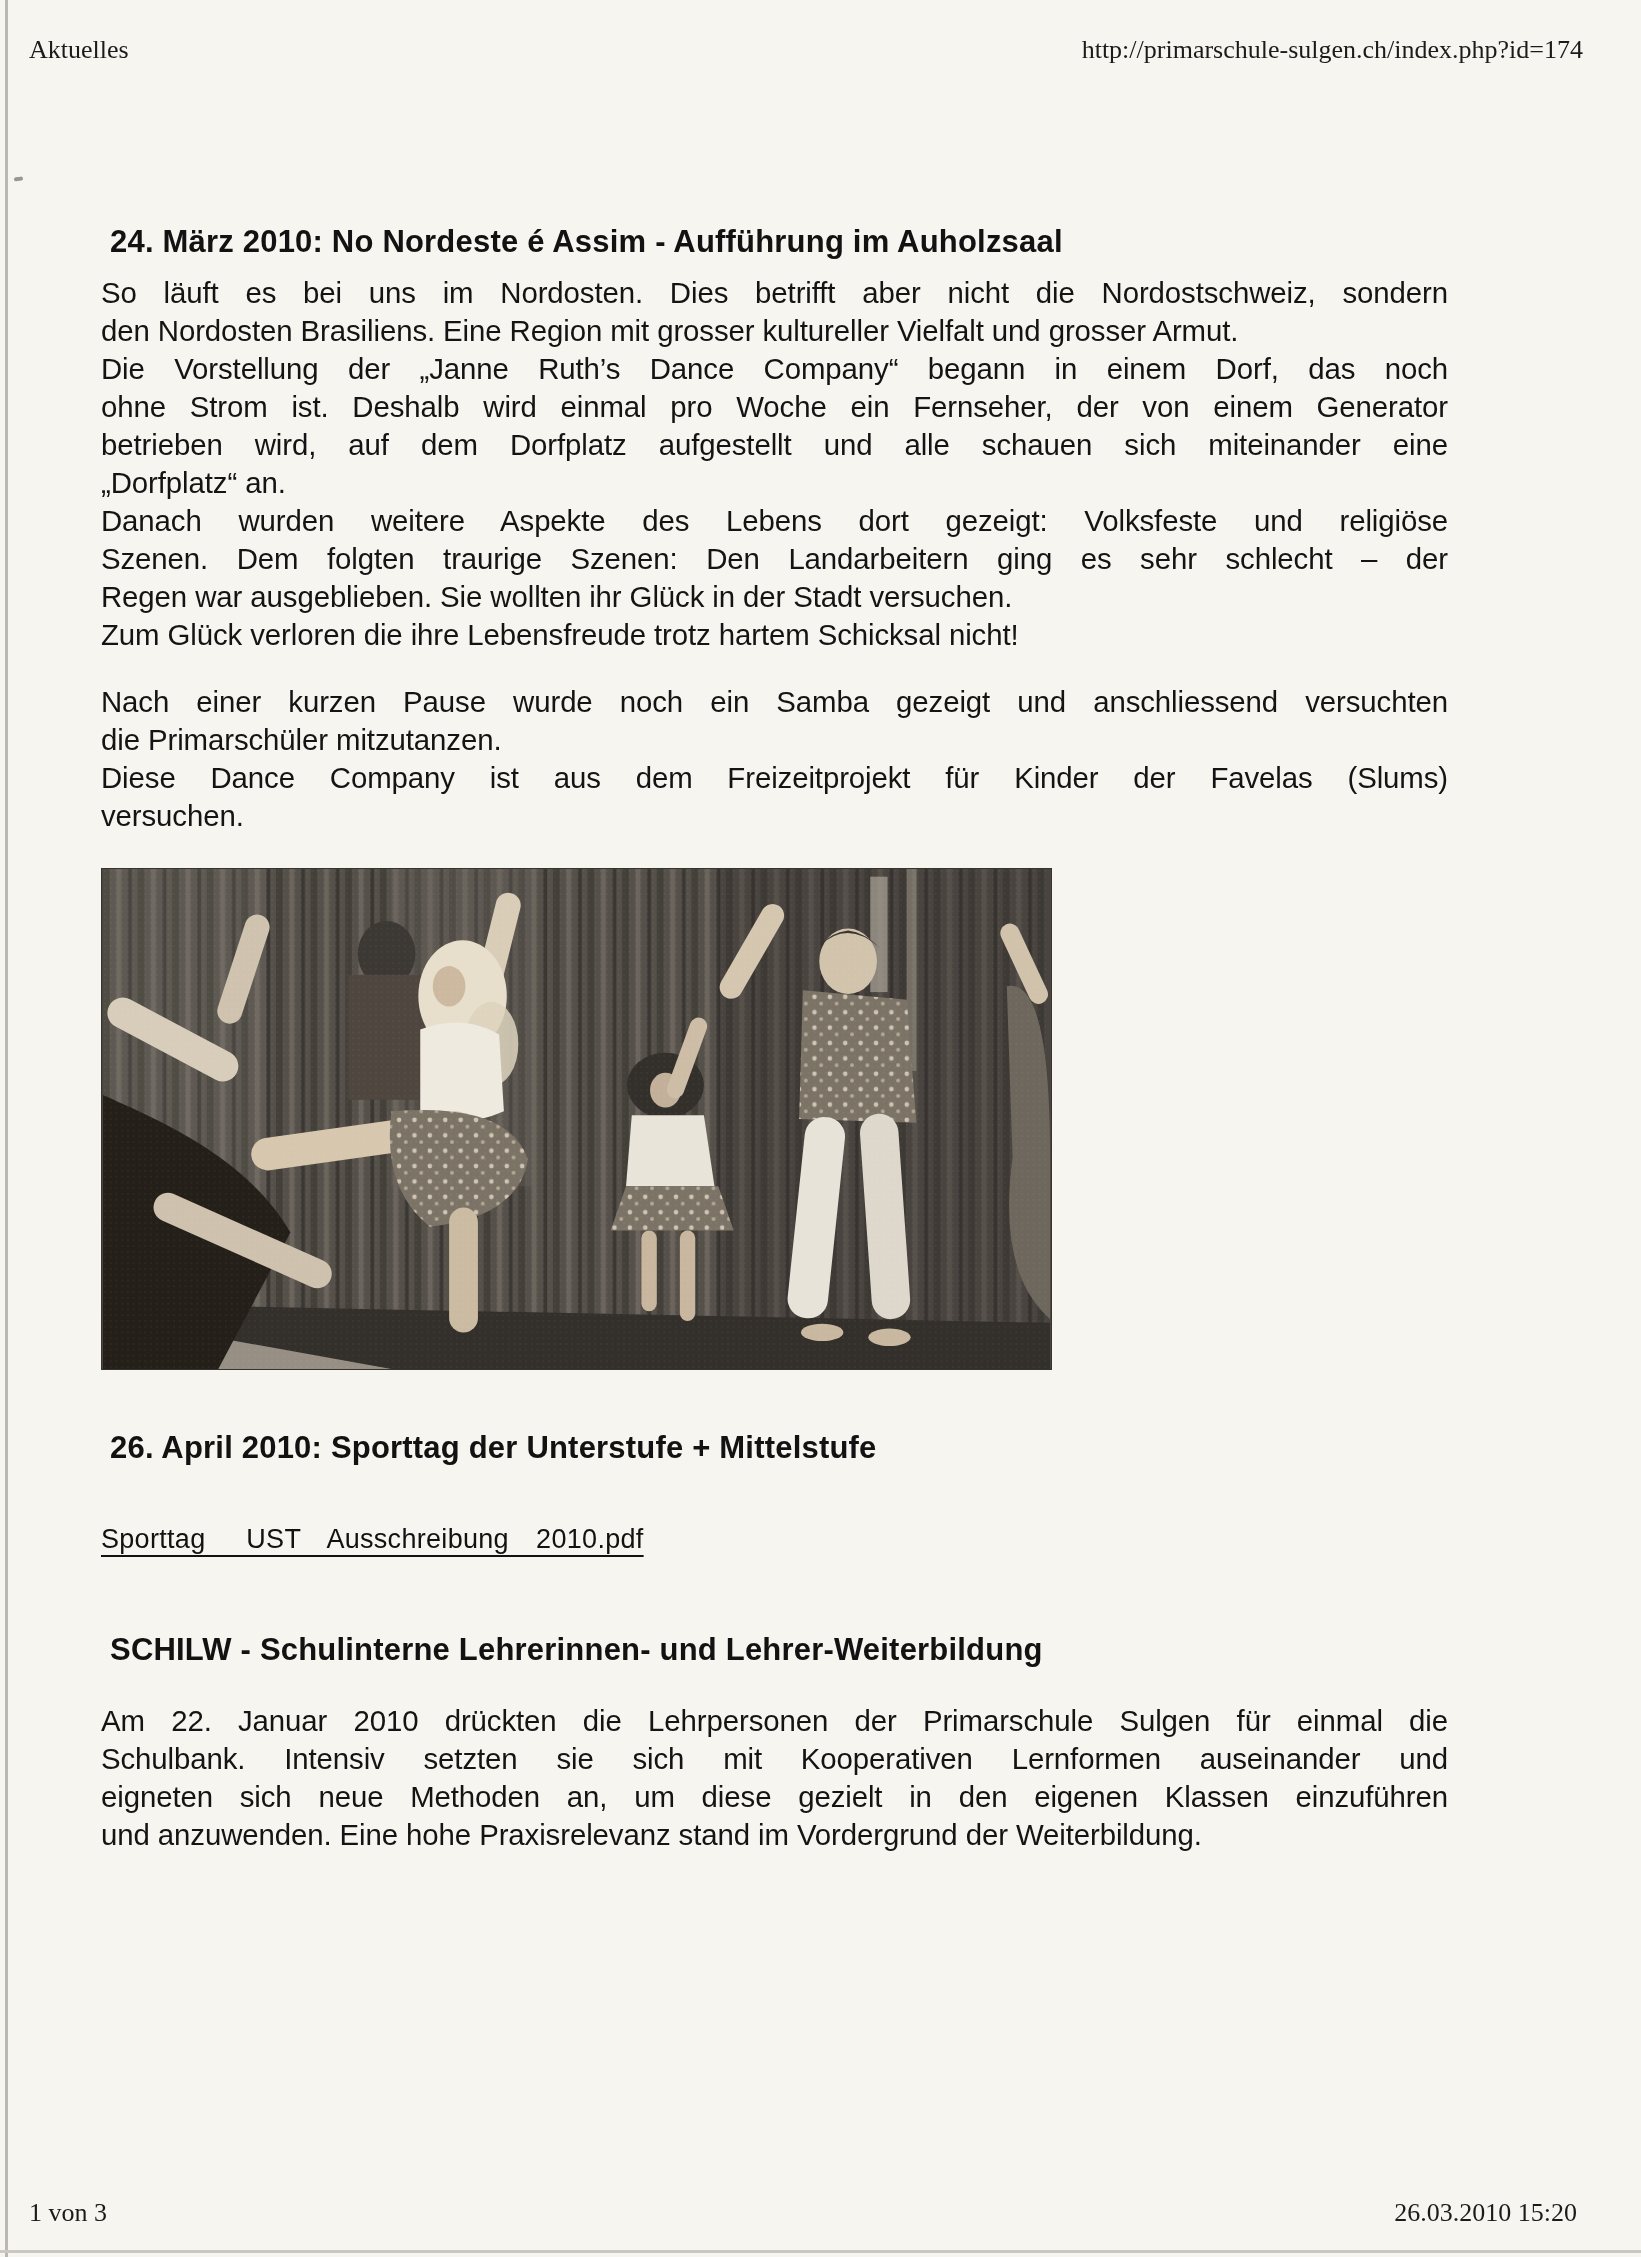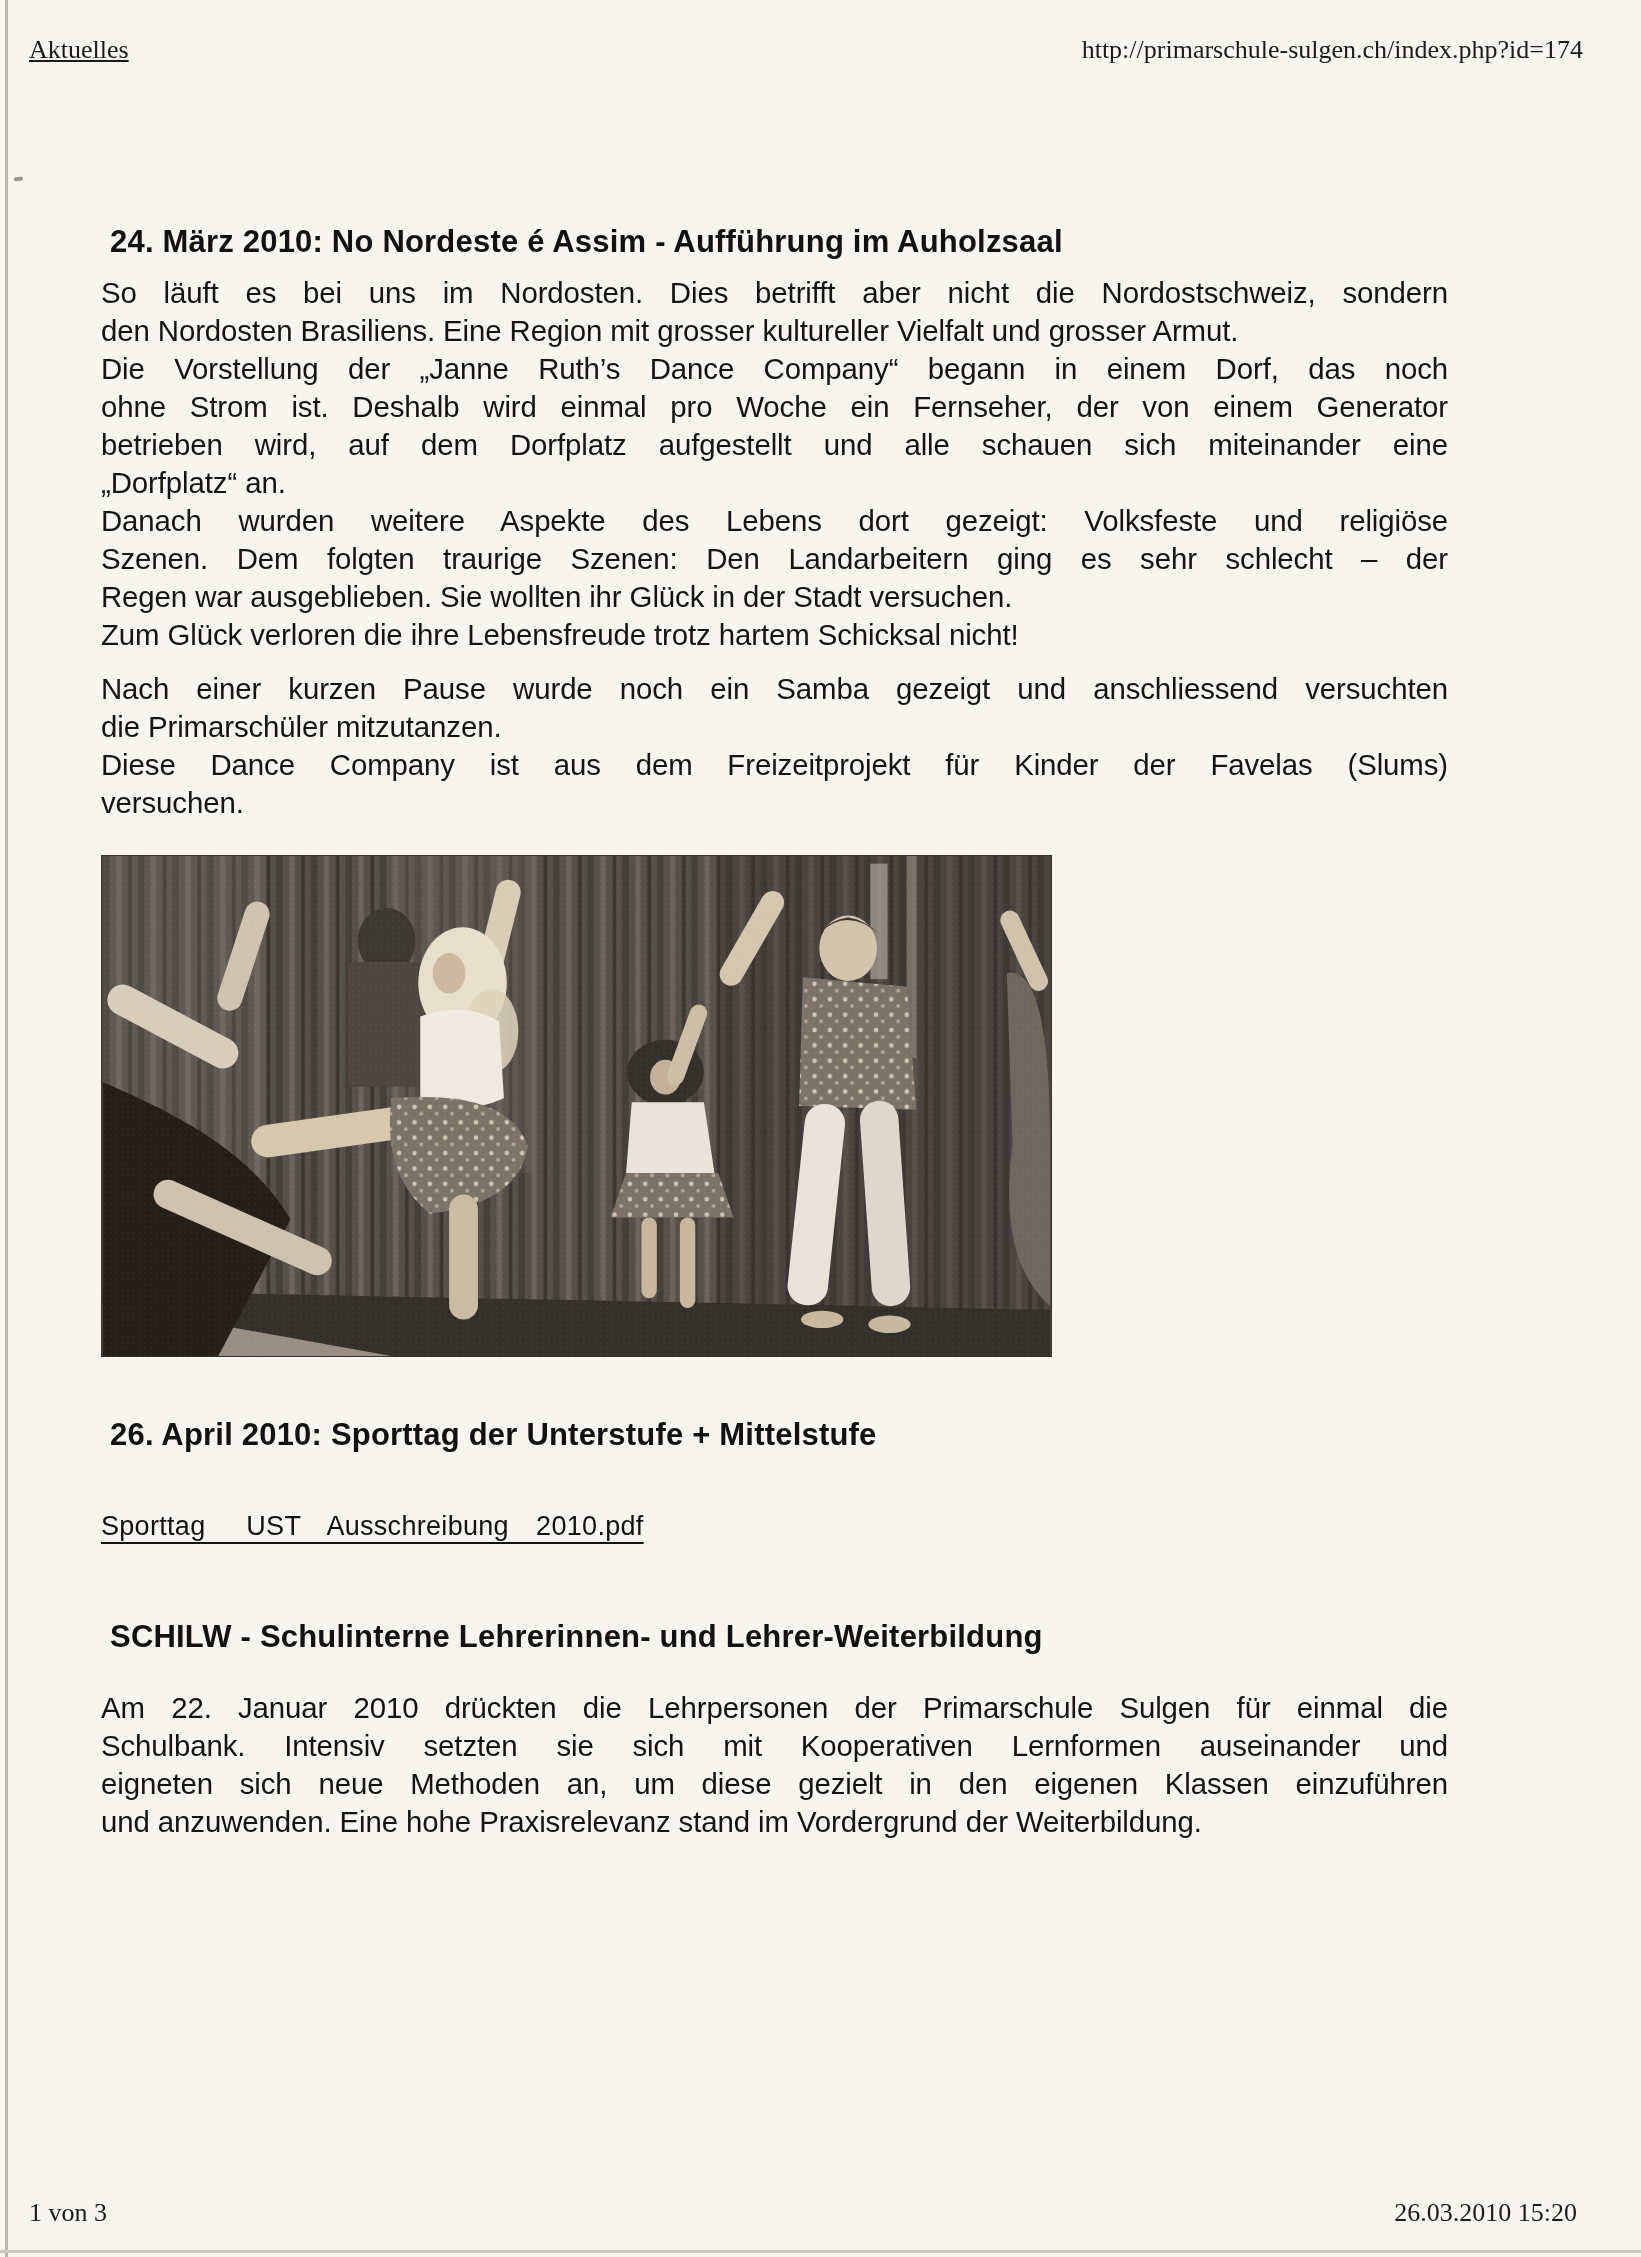--- a/index.html
+++ b/index.html
@@ -10,38 +10,38 @@
     font-family:"Liberation Sans",sans-serif;
     overflow:hidden;
   }
   
   .scan-edge-left{position:absolute;left:4.8px;top:0;width:2.9px;height:2257px;background:#bcb8b1;}
   .scan-edge-bottom{position:absolute;left:0;top:2250px;width:1641px;height:2.9px;background:#ccc8c1;}
   .scan-smudge{position:absolute;left:13.5px;top:177px;width:8.7px;height:3.9px;background:#9a978f;border-radius:1.9px;transform:rotate(-8deg);}
 
   
   .print-meta{position:absolute;font-family:"Liberation Serif",serif;font-size:26px;color:#1b1b1b;white-space:nowrap;}
-  #hdr-title{left:29px;top:35px;text-decoration:underline;}
+  #hdr-title{left:29px;top:35px;}
   #hdr-url{right:58px;top:35px;text-align:center;}
   #ftr-page{left:29px;top:2198px;}
   #ftr-date{right:64px;top:2198px;}
 
   
   #main{position:absolute;left:101px;top:0;width:1347px;}
   .sec-heading{
     font-weight:700;font-size:31px;line-height:39px;margin:9px;
     letter-spacing:0.2px;color:#121212;
   }
   #h1{margin-top:222px;}
   #h2{margin-top:58px;}
   #h3{margin-top:71px;}
 
   .paragraph{margin:0;}
   #p1{margin-top:13px;}
-  #p2{margin-top:16px;}
+  #p2{margin-top:29px;}
   #p3{margin-top:33px;}
   .line{
     font-size:29.4px;line-height:38px;letter-spacing:-0.1px;
     color:#141414;white-space:normal;
   }
   .line.j{text-align:justify;text-align-last:justify;}
 
   #photo-wrap{
     margin-top:33px;width:951px;height:502px;
     border:1px solid #37332f;box-sizing:border-box;

